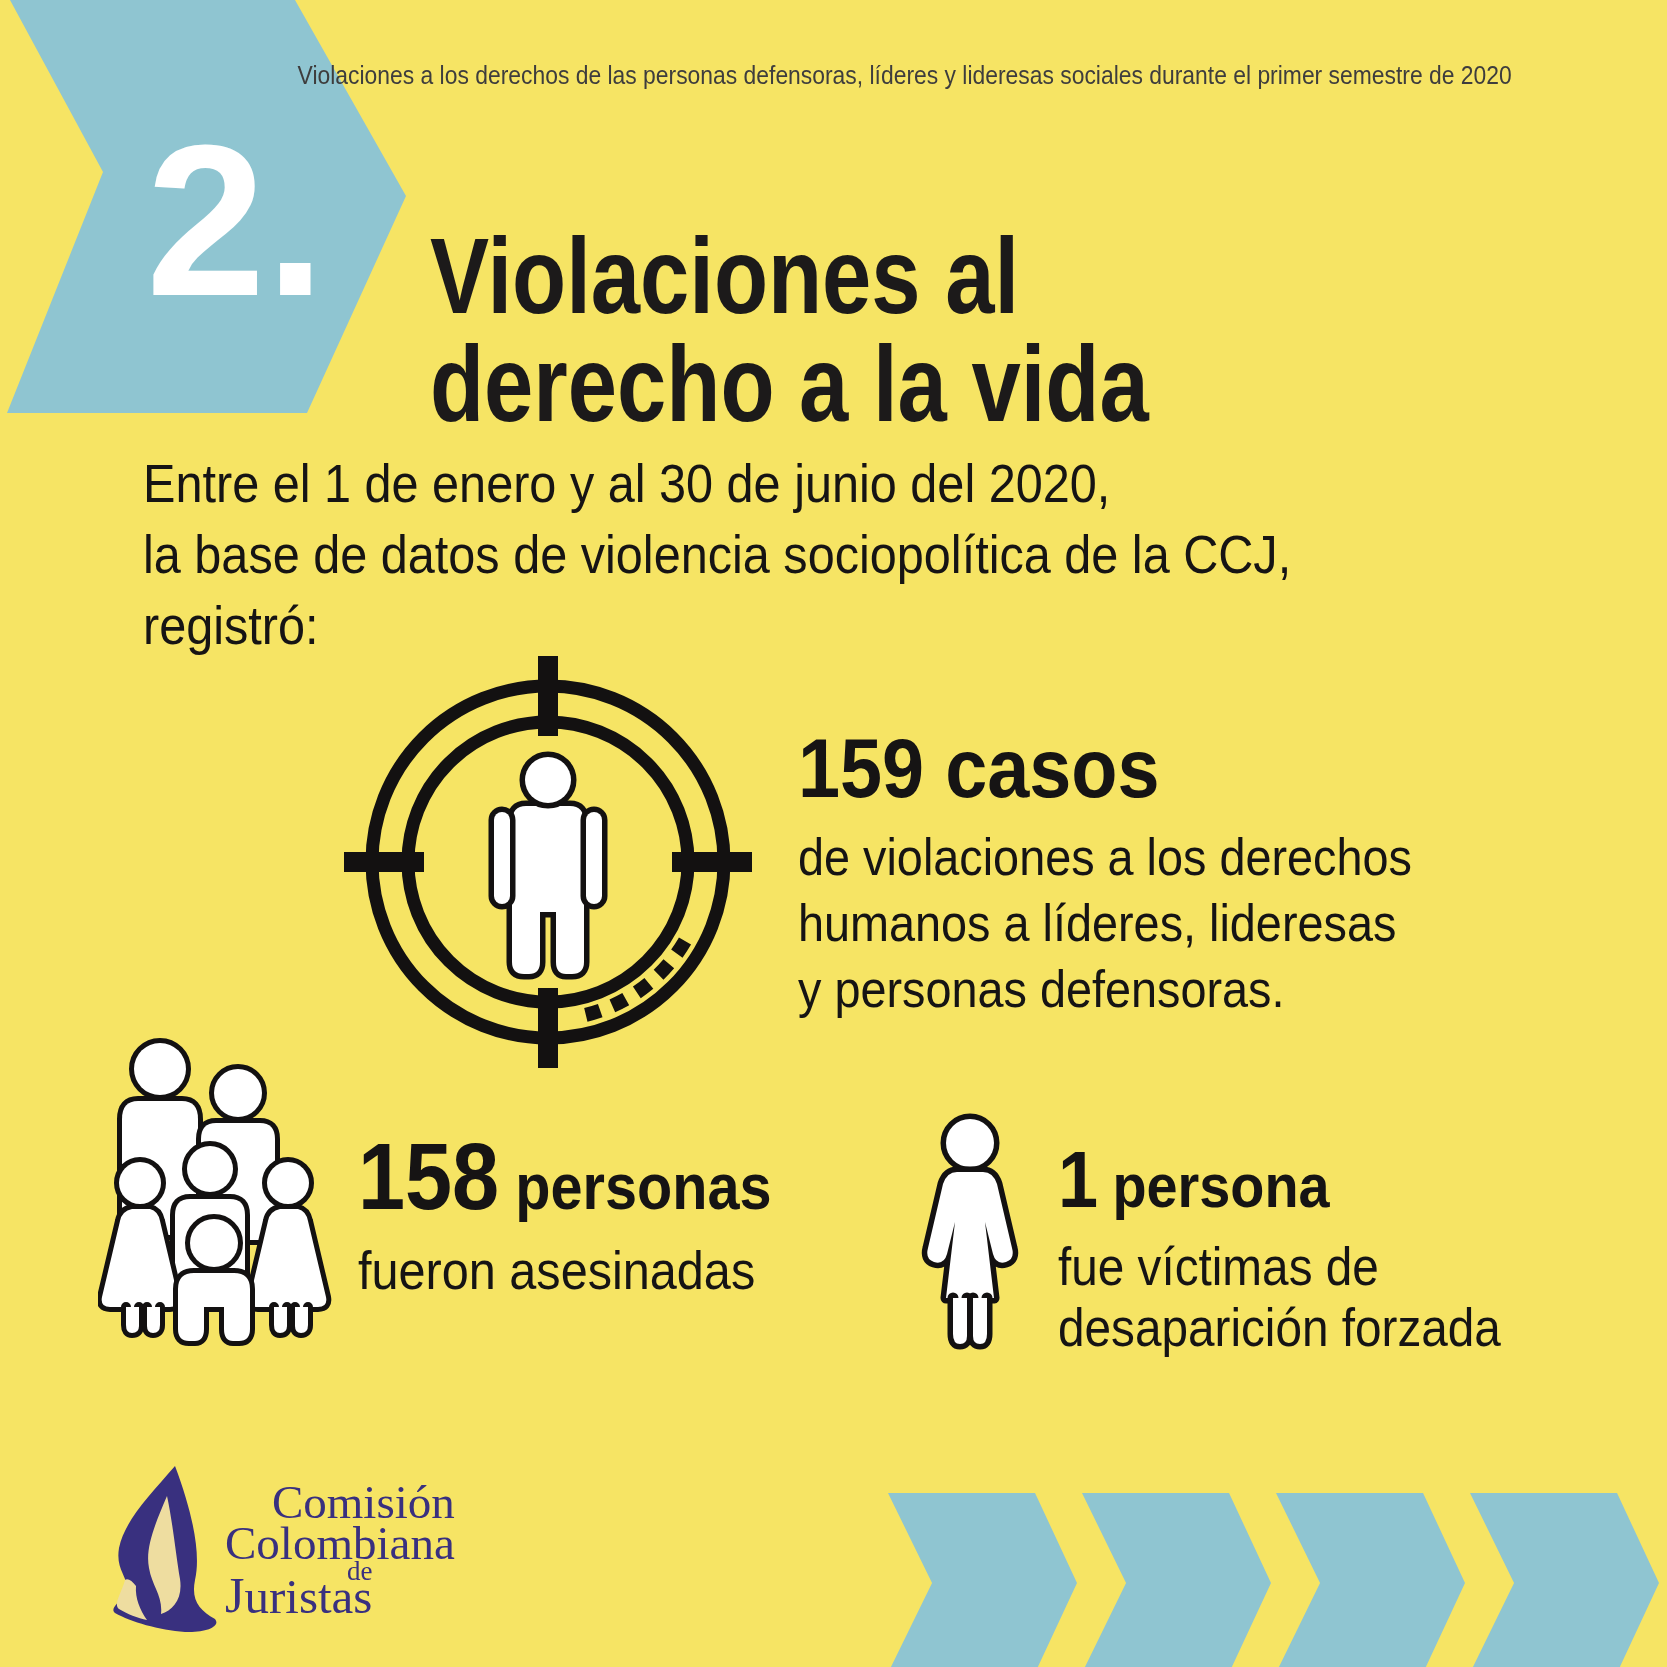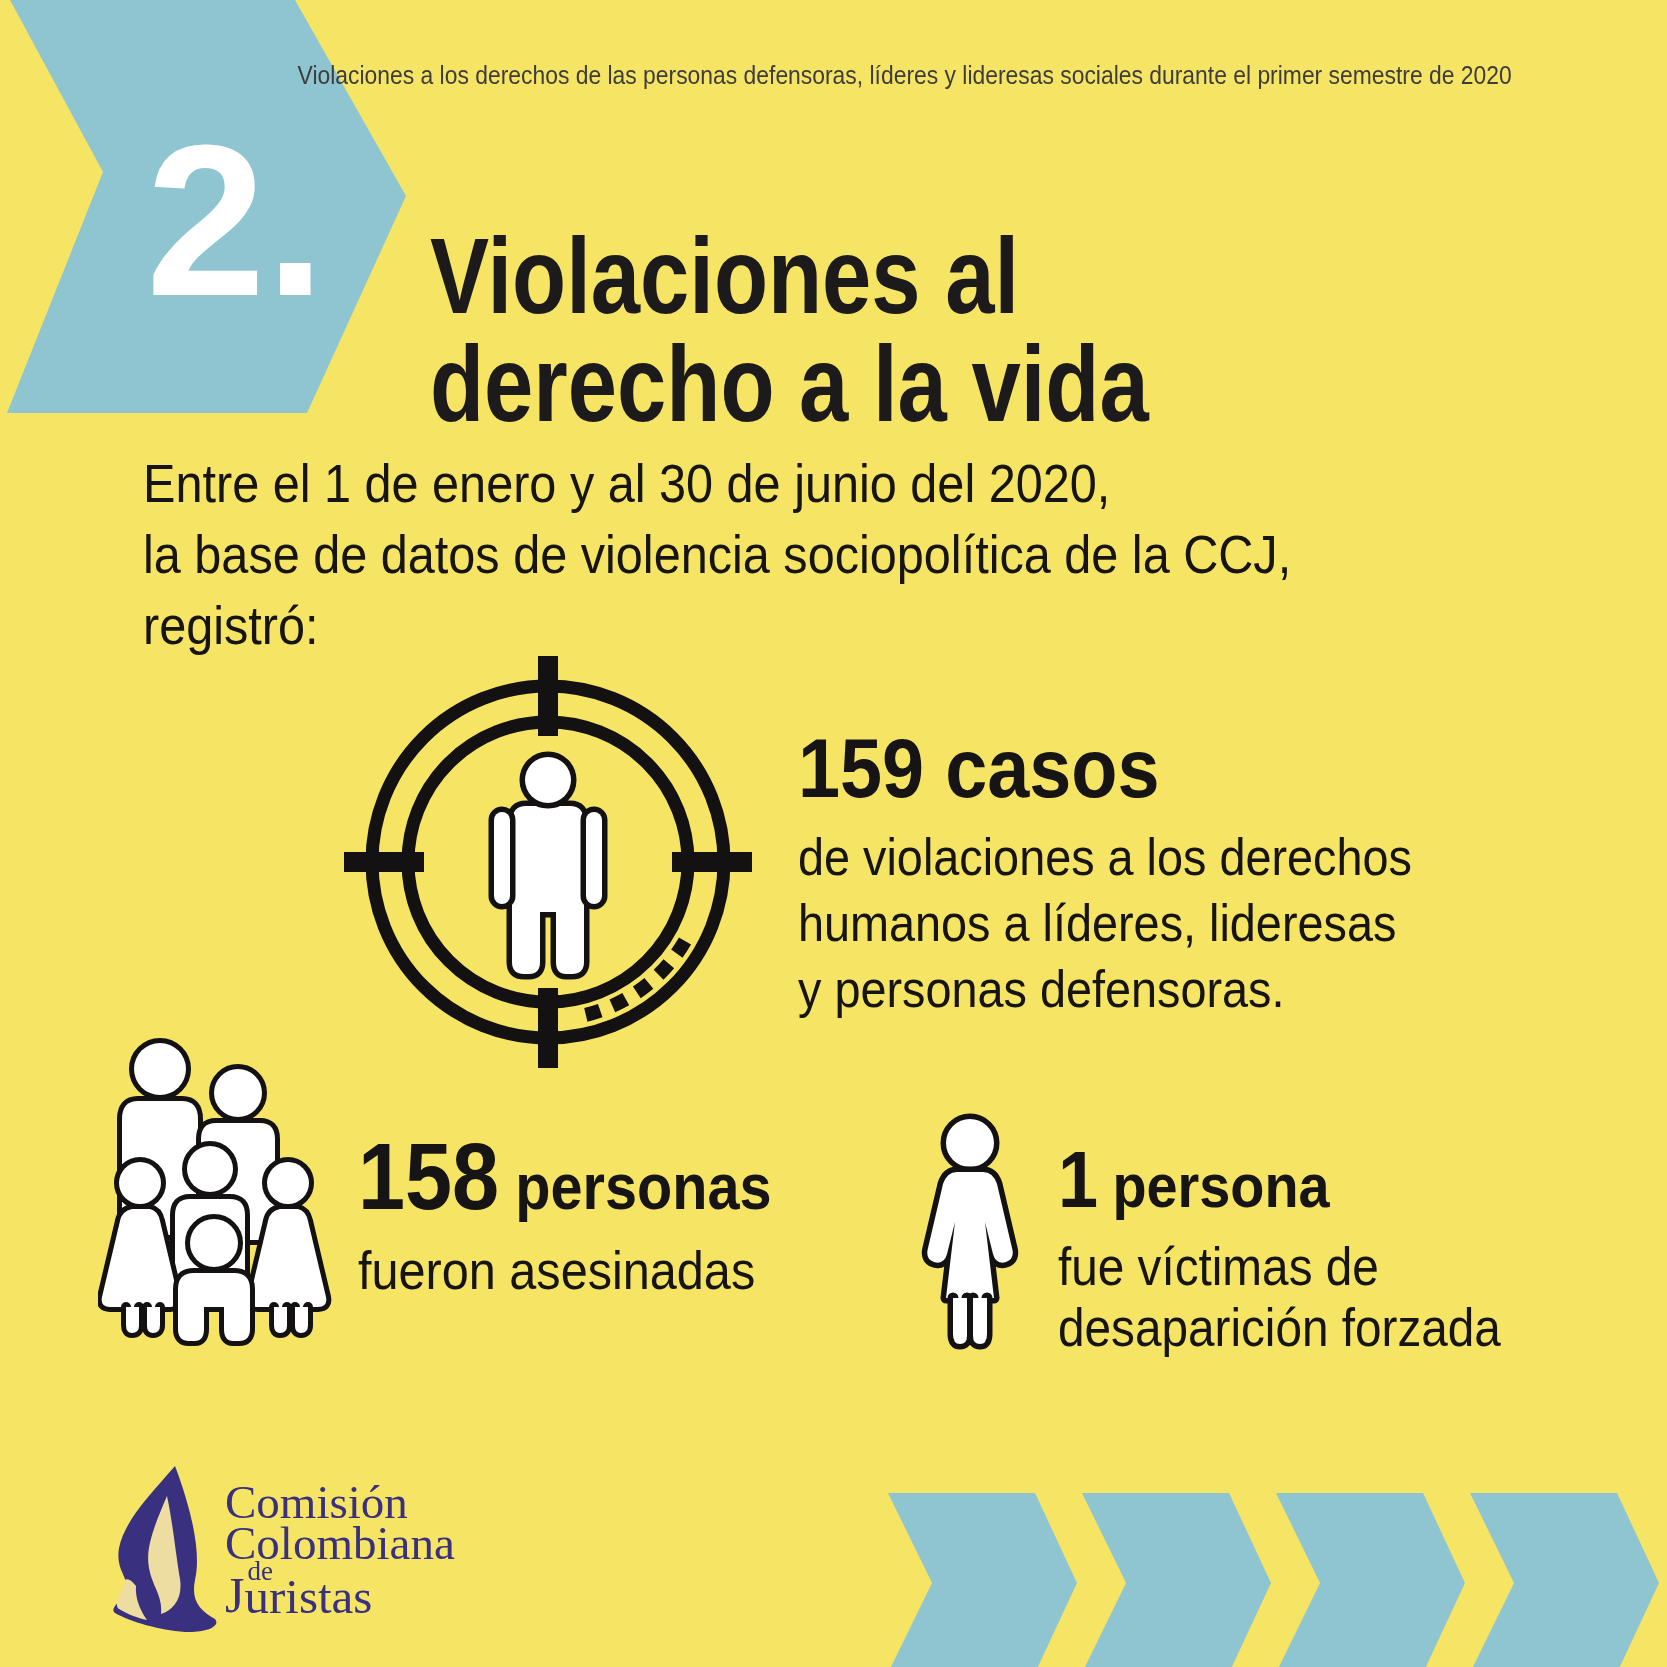--- a/index.html
+++ b/index.html
@@ -36,21 +36,21 @@
   .disp .row{display:flex;align-items:baseline;gap:16px;font-weight:700;line-height:80px;}
   .disp .n{font-size:80px;}
   .disp .u{font-size:62px;}
   .disp .desc{font-size:53px;line-height:61px;margin-top:10px;}
 
   
   .icon{position:absolute;}
 
   
   .logo-text{position:absolute;left:225px;top:1482px;color:#39307f;
-             font-family:"Liberation Serif",serif;white-space:nowrap;}
+             font-family:"Liberation Serif",serif;white-space:nowrap;text-align:right;}
   .logo-text .l{font-size:47px;line-height:41px;}
   .line3{display:flex;align-items:flex-end;}
   .j{font-size:50px;line-height:40px;}
   .stack{display:inline-flex;flex-direction:column;}
   .de{font-size:27px;line-height:15px;padding-left:3px;}
   .rest{font-size:49px;line-height:36px;}
 
   
   .chev{position:absolute;top:1493px;width:189px;height:180px;background:#8fc5d1;
         clip-path:polygon(0% 0%,77.8% 0%,100% 50%,77.8% 100%,0% 100%,23.3% 50%);}

